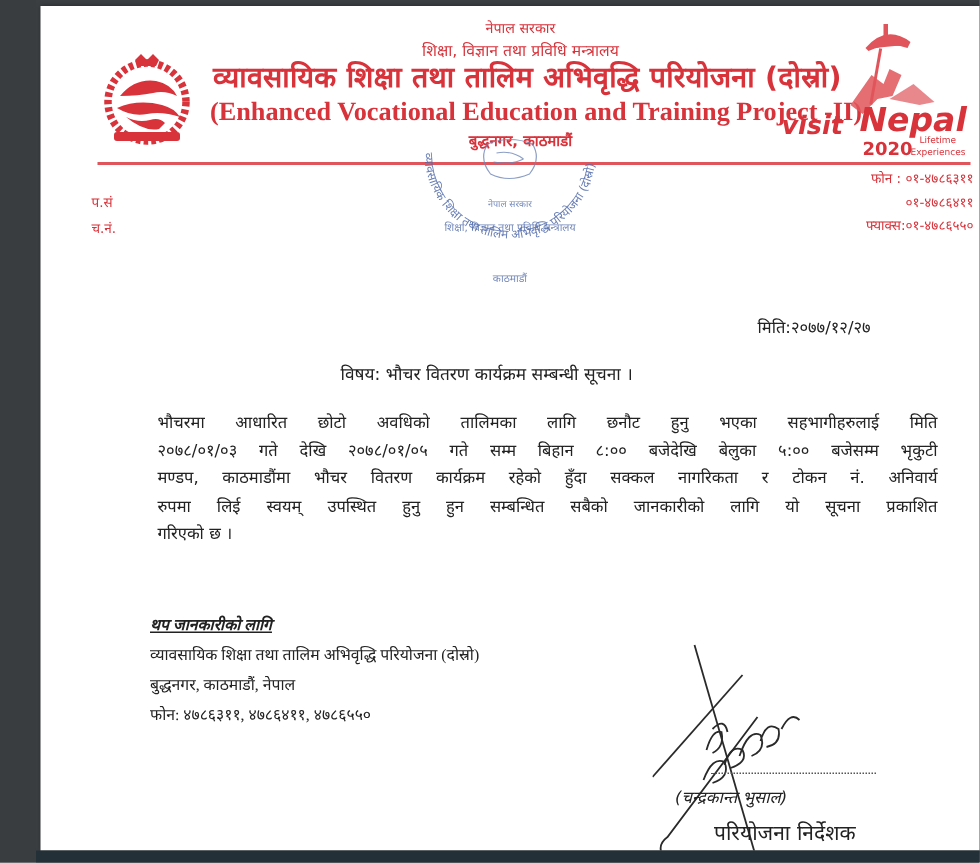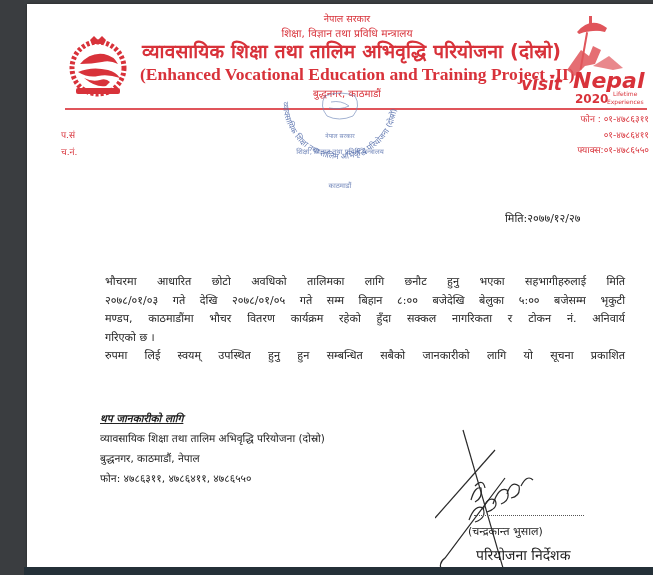--- a/index.html
+++ b/index.html
@@ -71,21 +71,21 @@
     }
     .hdr-project-en {
       top: 60px; left: 113px; width: 410px;
       font-family: "Liberation Serif", serif;
       font-size: 17.5px;
       font-weight: bold;
     }
     .hdr-address {
       top: 82px; left: 200px; width: 240px;
       font-size: 10px;
-      font-weight: normal;
+      font-weight: bold;
     }
     .hdr-rule {
       position: absolute;
       left: 38px; top: 104px;
       width: 582px; height: 1.5px;
       background: #e0555b;
     }
     .visit-nepal {
       position: absolute;
       left: 500px; top: 6px;
@@ -161,20 +161,21 @@
     .para-line.last {
       text-align-last: left;
     }
 
     .info-block {
       position: absolute;
       left: 73px; top: 404px;
       font-size: 10.5px;
       color: #222;
       line-height: 20px;
+      font-family: Liberation Serif, serif;
     }
     .info-title {
       font-weight: bold;
       font-style: italic;
       text-decoration: underline;
     }
     .info-line {
       display: block;
       white-space: nowrap;
     }
@@ -186,24 +187,25 @@
       width: 150px; height: 150px;
     }
     .sig-dots {
       position: absolute;
       left: 447px; top: 511px;
       width: 110px;
       border-bottom: 1px dotted #555;
     }
     .sig-name {
       position: absolute;
-      left: 441px; top: 519px;
+      left: 423px; top: 519px;
       font-size: 11px;
       color: #222;
       white-space: nowrap;
+      font-style: italic;
     }
     .sig-title {
       position: absolute;
       left: 449px; top: 541px;
       font-size: 14px;
       color: #222;
       white-space: nowrap;
     }
   </style>
 </head>
@@ -268,27 +270,28 @@
       </g>
       <text font-size="8" fill="#4e68a8" opacity="0.85">
         <textPath href="#stamp-arc">व्यावसायिक शिक्षा तथा तालिम अभिवृद्धि परियोजना (दोस्रो)</textPath>
       </text>
       <text x="75" y="46" font-size="6" fill="#4e68a8" text-anchor="middle" opacity="0.8">नेपाल सरकार</text>
       <text x="75" y="62" font-size="7" fill="#4e68a8" text-anchor="middle" opacity="0.8">शिक्षा, विज्ञान तथा प्रविधि मन्त्रालय</text>
       <text x="75" y="96" font-size="7" fill="#4e68a8" text-anchor="middle" opacity="0.8">काठमाडौं</text>
     </svg>
 
     <div class="date">मिति:२०७७/१२/२७</div>
+    <div class="subject">विषय: भौचर वितरण कार्यक्रम सम्बन्धी सूचना ।</div>
 
     <div class="para">
       <span class="para-line">भौचरमा आधारित छोटो अवधिको तालिमका लागि छनौट हुनु भएका सहभागीहरुलाई मिति</span>
       <span class="para-line">२०७८/०१/०३ गते देखि २०७८/०१/०५ गते सम्म बिहान ८:०० बजेदेखि बेलुका ५:०० बजेसम्म भृकुटी</span>
       <span class="para-line">मण्डप, काठमाडौंमा भौचर वितरण कार्यक्रम रहेको हुँदा सक्कल नागरिकता र टोकन नं. अनिवार्य</span>
+      <span class="para-line">रुपमा लिई स्वयम् उपस्थित हुनु हुन सम्बन्धित सबैको जानकारीको लागि यो सूचना प्रकाशित</span>
       <span class="para-line last">गरिएको छ ।</span>
-      <span class="para-line">रुपमा लिई स्वयम् उपस्थित हुनु हुन सम्बन्धित सबैको जानकारीको लागि यो सूचना प्रकाशित</span>
     </div>
 
     <div class="info-block">
       <span class="info-line info-title">थप जानकारीको लागि</span>
       <span class="info-line">व्यावसायिक शिक्षा  तथा तालिम अभिवृद्धि परियोजना (दोस्रो)</span>
       <span class="info-line">बुद्धनगर, काठमाडौं, नेपाल</span>
       <span class="info-line">फोन: ४७८६३११, ४७८६४११, ४७८६५५०</span>
     </div>
 
     <svg class="signature" viewBox="0 0 150 150">

